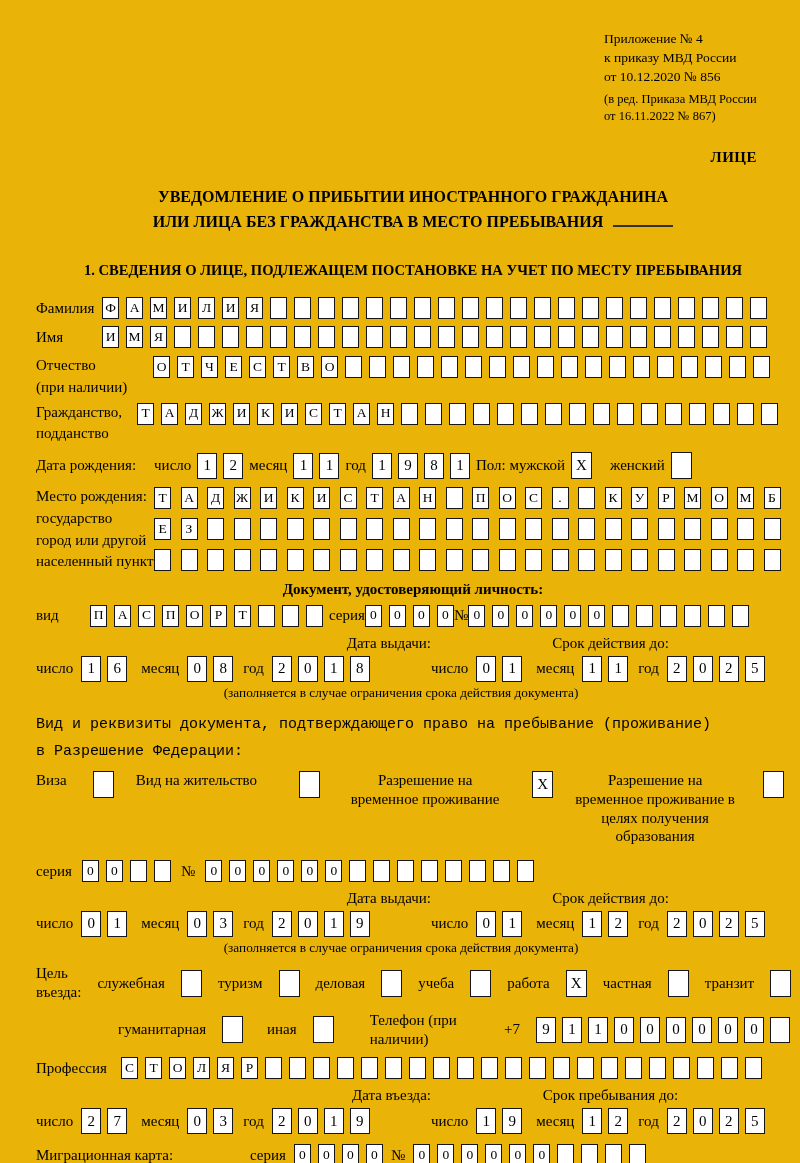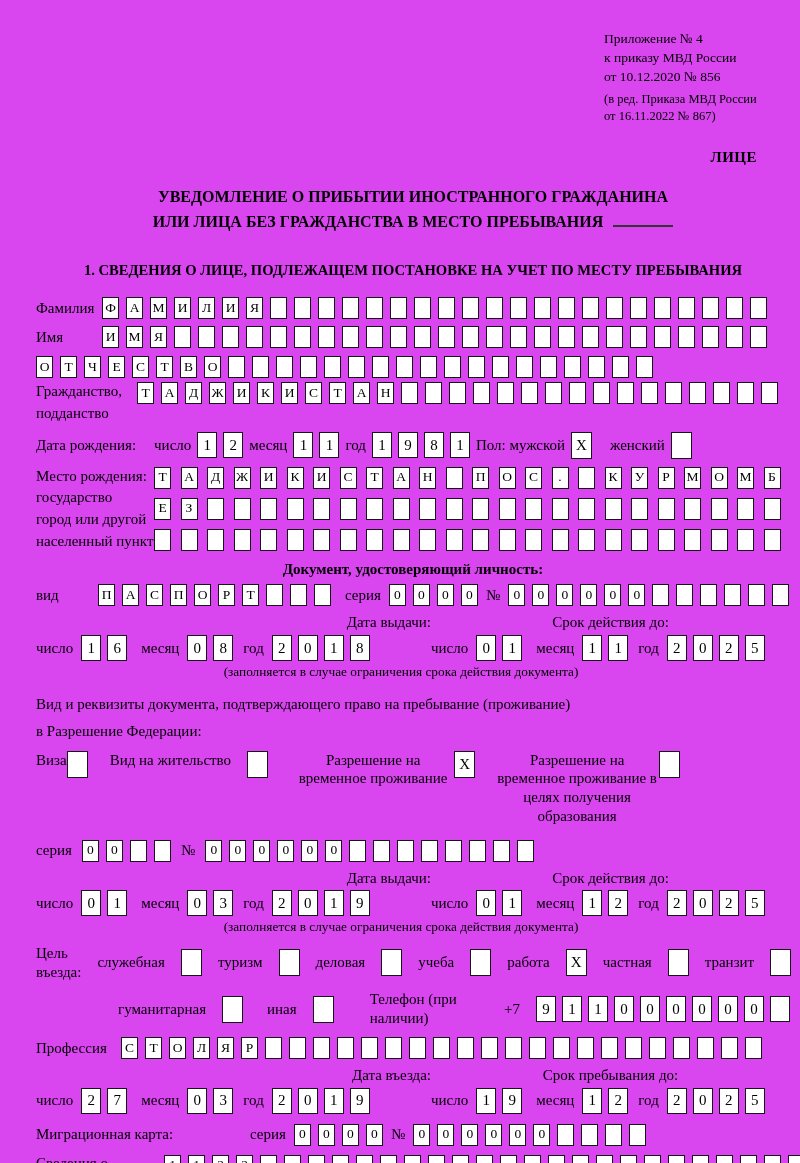--- a/index.html
+++ b/index.html
@@ -1,18 +1,18 @@
 <!DOCTYPE html>
 <html><head>
 <meta charset="utf-8">
 <style>
   html,body{margin:0;padding:0;background:#fff;}
   .page{
     width:800px;height:1163px;box-sizing:border-box;
-    background:#d946ef;color:#000;
+    background:#eab308;color:#000;
     font-family:"Liberation Serif","DejaVu Serif",serif;
     font-size:15px;line-height:1.25;
     padding:30px 10px 0 36px;position:relative;overflow:hidden;
   }
   
   .hdr{display:flex;}
   .hdr .spacer{flex:1;}
   .hdr-right{width:186px;font-size:13.5px;line-height:1.4;}
   .hdr-right .amend{font-size:12.5px;margin-top:4px;line-height:1.35;}
   .forma{font-weight:bold;font-size:15px;text-align:right;padding-right:33px;margin-top:24px;letter-spacing:.5px;}
@@ -42,24 +42,24 @@
   .stack{display:flex;flex-direction:column;gap:9px;}
   
   .date-captions{display:flex;margin-top:4px;}
   .date-captions .c1{width:395px;text-align:right;}
   .date-captions .c2{flex:1;text-align:center;}
   .dates{display:flex;align-items:center;margin-top:3px;}
   .dgroup{display:flex;align-items:center;gap:6px;}
   .dgroup.left{width:395px;}
   .dgroup .dlbl{margin-right:2px;}
   .note{font-size:13.3px;text-align:center;padding-right:24px;margin-top:3px;margin-bottom:8px;}
-  .para{margin-top:10px;margin-bottom:4px;line-height:1.8;}
+  .para{margin-top:10px;margin-bottom:4px;line-height:1.8;font-family:Liberation Mono, monospace;}
   
   .permit-row{display:flex;align-items:flex-start;margin-top:6px;margin-bottom:14px;}
-  .permit-item{display:flex;align-items:flex-start;gap:0;}
+  .permit-item{display:flex;align-items:flex-start;gap:26px;}
   .permit-item .pl{text-align:center;}
   .purpose-row{display:flex;align-items:center;gap:16px;margin-bottom:9px;flex-wrap:nowrap;}
 </style>
 </head>
 <body>
 
 <div class="page">
 
   <div class="hdr">
     <div class="spacer"></div>
@@ -145,20 +145,24 @@
         <span class="cell"></span>
         <span class="cell"></span>
         <span class="cell"></span>
         <span class="cell"></span>
         <span class="cell"></span>
         <span class="cell"></span>
       </div>
   </div>
 
   <div class="frow top">
+    <div class="lblcol" style="width:117px">
+      <div>Отчество</div>
+      <div>(при наличии)</div>
+    </div>
     <div class="cells" style="margin-top:1px">
         <span class="cell">О</span>
         <span class="cell">Т</span>
         <span class="cell">Ч</span>
         <span class="cell">Е</span>
         <span class="cell">С</span>
         <span class="cell">Т</span>
         <span class="cell">В</span>
         <span class="cell">О</span>
         <span class="cell"></span>
@@ -329,21 +333,21 @@
           <span class="cell"></span>
           <span class="cell"></span>
           <span class="cell"></span>
           <span class="cell"></span>
         </div>
     </div>
   </div>
 
   <div style="text-align:center;font-weight:bold;font-size:15px;margin-top:2px;margin-bottom:6px">Документ, удостоверяющий личность:</div>
 
-  <div class="frow" style="gap:8px">
+  <div class="frow" style="">
     <span style="width:54px">вид</span>
     <span class="cells">
         <span class="cell">П</span>
         <span class="cell">А</span>
         <span class="cell">С</span>
         <span class="cell">П</span>
         <span class="cell">О</span>
         <span class="cell">Р</span>
         <span class="cell">Т</span>
         <span class="cell"></span>

